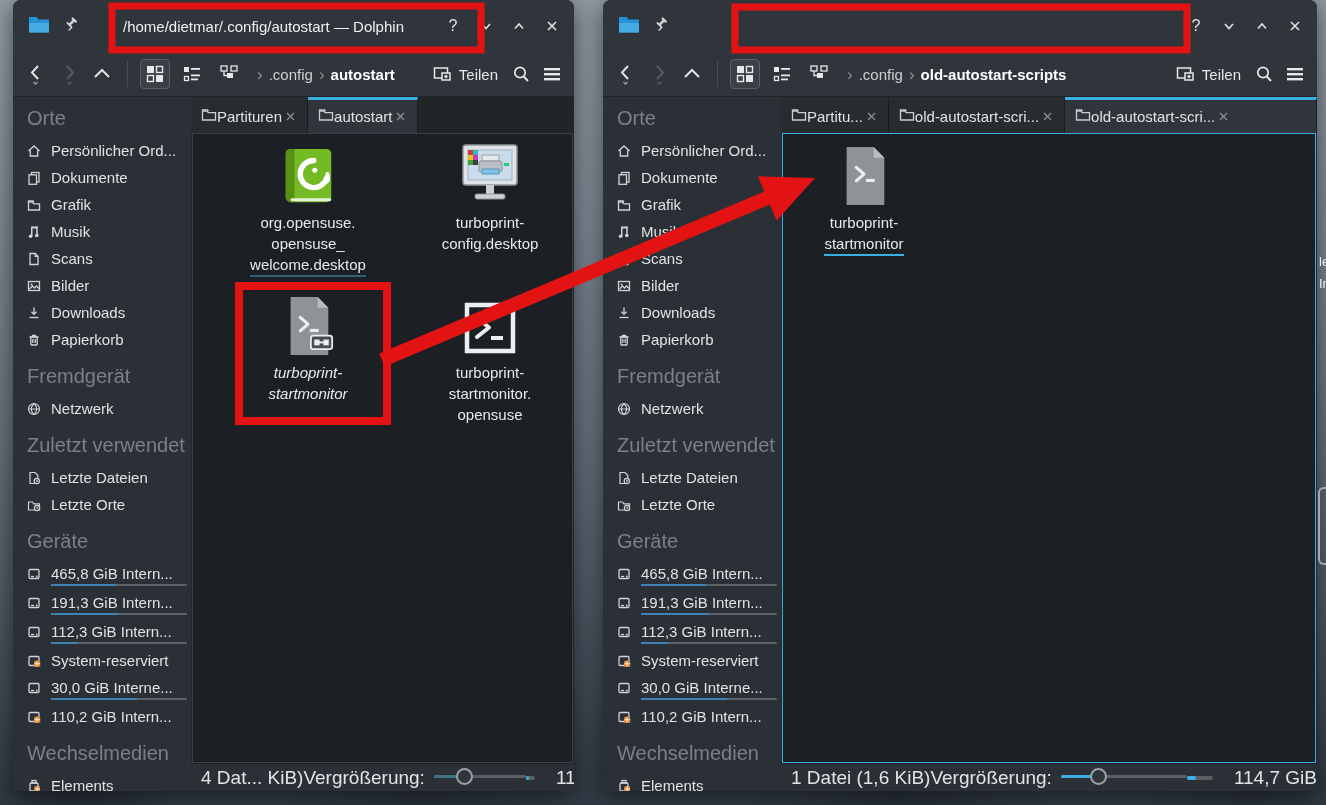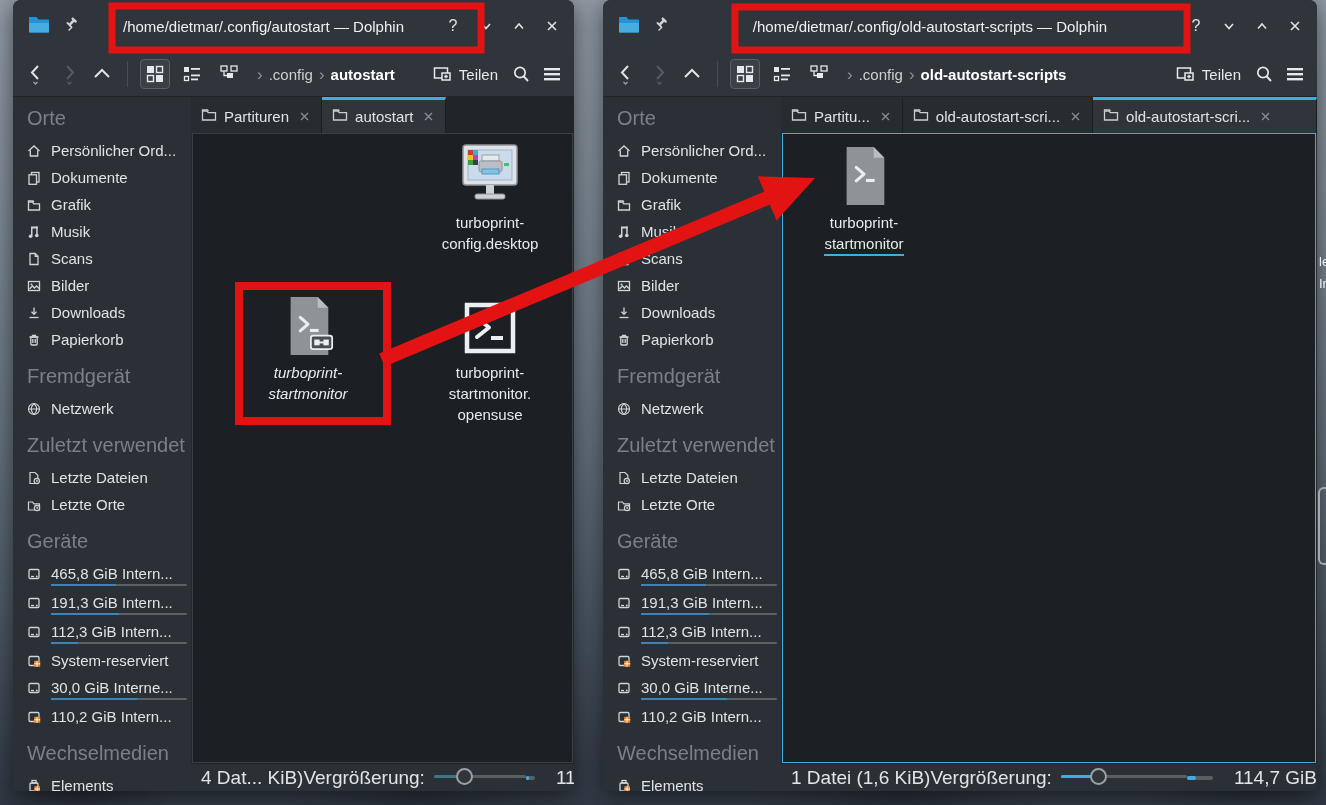--- a/index.html
+++ b/index.html
@@ -45,21 +45,21 @@
   .places{width:178px;flex:none;background:#2b3036;padding:8px 0 0 12px;box-sizing:border-box;overflow:hidden}
   .phead{color:#798088;font-size:20px;margin:12px 0 7px 2px}
   .phead.first{margin-top:2px}
   .pitem{display:flex;align-items:center;gap:9px;height:27px;color:#dfe3e6;font-size:15px;white-space:nowrap;overflow:hidden}
   .pitem .picon{width:17px;height:17px;flex:none;display:flex;align-items:center;justify-content:center}
   .pbar{height:2px;width:136px;background:#5b6065;margin:-3px 0 3px 26px;border-radius:1px;position:relative}
   .pbar i{position:absolute;left:0;top:0;bottom:0;background:#3f82b4}
 
   .viewwrap{flex:1;display:flex;flex-direction:column;min-width:0;background:#24272b}
   .tabbar{height:36px;background:#222528;display:flex;align-items:stretch;flex:none}
-  .tab{display:flex;align-items:center;gap:7px;padding:0 10px;background:#282c30;border-right:1px solid #1b1e21;
+  .tab{display:flex;align-items:center;padding:0 10px;background:#282c30;border-right:1px solid #1b1e21;
        border-top:3px solid transparent;color:#dfe3e6;font-size:15px;white-space:nowrap;overflow:hidden}
   .tab.active{background:#30353b;border-top-color:#3daee2}
   .tab .tclose{margin-left:2px;display:flex}
   .view{flex:1;position:relative;background:#1c1f23;border:1px solid #3a3f45;margin:0 1px}
   #win1 .view{border-color:#3daee2}
 
   .fitem{position:absolute;width:150px;text-align:center;color:#e8ebed;font-size:15px;line-height:21px}
   .fitem .ficon{height:70px;display:flex;align-items:flex-end;justify-content:center;margin-bottom:4px}
   .fitem.italic .flabel{font-style:italic}
   .fline span{display:inline-block}
@@ -432,20 +432,37 @@
               </svg></span>
             <span>autostart</span>
             <span class="tclose">
               <svg width="13" height="13" viewBox="0 0 13 13">
                 <path d="M3 3 L10 10 M10 3 L3 10" stroke="#868c92" stroke-width="1.4"></path>
               </svg>
             </span>
           </div>
         </div>
       <div class="view">
+          <div class="fitem fi-0-0">
+            <div class="ficon">
+              <svg width="62" height="64" viewBox="0 0 64 64">
+                <rect x="9" y="4" width="47" height="55" rx="5" fill="#73ba25"></rect>
+                <path d="M9 9 a5 5 0 0 1 5-5 h4 v55 h-4 a5 5 0 0 1 -5-5 z" fill="#569113"></path>
+                <rect x="14" y="55" width="42" height="3" rx="1.5" fill="#e8f2da"></rect>
+                <path d="M38 16 a14 14 0 1 0 13.5 17.5" fill="none" stroke="#ffffff" stroke-width="5.5" stroke-linecap="round"></path>
+                <circle cx="39" cy="26" r="2.6" fill="#ffffff"></circle>
+                <path d="M52 30 q3 7 -4 10" fill="none" stroke="#ffffff" stroke-width="4" stroke-linecap="round"></path>
+              </svg>
+            </div>
+            <div class="flabel">
+              <div class="fline"><span>org.opensuse.</span></div>
+              <div class="fline"><span>opensuse_</span></div>
+              <div class="fline"><span class=" uline-dim">welcome.desktop</span></div>
+            </div>
+          </div>
           <div class="fitem fi-0-1">
             <div class="ficon">
               <svg width="64" height="66" viewBox="0 0 64 66">
                 <rect x="5" y="3" width="54" height="40" rx="3" fill="#dfe3e7" stroke="#8f959b" stroke-width="1.5"></rect>
                 <rect x="10" y="8" width="44" height="30" fill="#cadcEC"></rect>
                 <rect x="10" y="8" width="44" height="30" fill="none" stroke="#9fb4c6" stroke-width="1"></rect>
                 <g>
                   <rect x="10" y="8" width="5" height="5" fill="#d23b2f"></rect>
                   <rect x="10" y="13" width="5" height="5" fill="#e8c51f"></rect>
                   <rect x="10" y="18" width="5" height="5" fill="#3ba23b"></rect>
@@ -533,21 +550,20 @@
     <span>
       <svg width="16" height="16" viewBox="0 0 16 16">
           <g transform="rotate(45 8 7)" fill="#cfd4d8">
             <rect x="5" y="1.5" width="6.4" height="2.4" rx="1"></rect>
             <rect x="6.9" y="3.5" width="2.6" height="5.5"></rect>
             <rect x="4.6" y="8.6" width="7.2" height="1.8" rx="0.9"></rect>
           </g>
           <rect x="7.4" y="10.5" width="1.4" height="5" transform="rotate(45 8 12)" fill="#cfd4d8"></rect>
         </svg>
     </span>
-    <span class="wtitle">/home/dietmar/.config/old-autostart-scripts — Dolphin</span>
     <span class="controls">
       <span class="ctl">?</span>
       <span class="ctl">
           <svg width="14" height="14" viewBox="0 0 14 14">
             <polyline points="3,5 7,9.5 11,5" fill="none" stroke="#dfe3e6" stroke-width="1.6"></polyline>
           </svg>
         </span>
       <span class="ctl">
           <svg width="14" height="14" viewBox="0 0 14 14">
             <polyline points="3,9.5 7,5 11,9.5" fill="none" stroke="#dfe3e6" stroke-width="1.6"></polyline>

